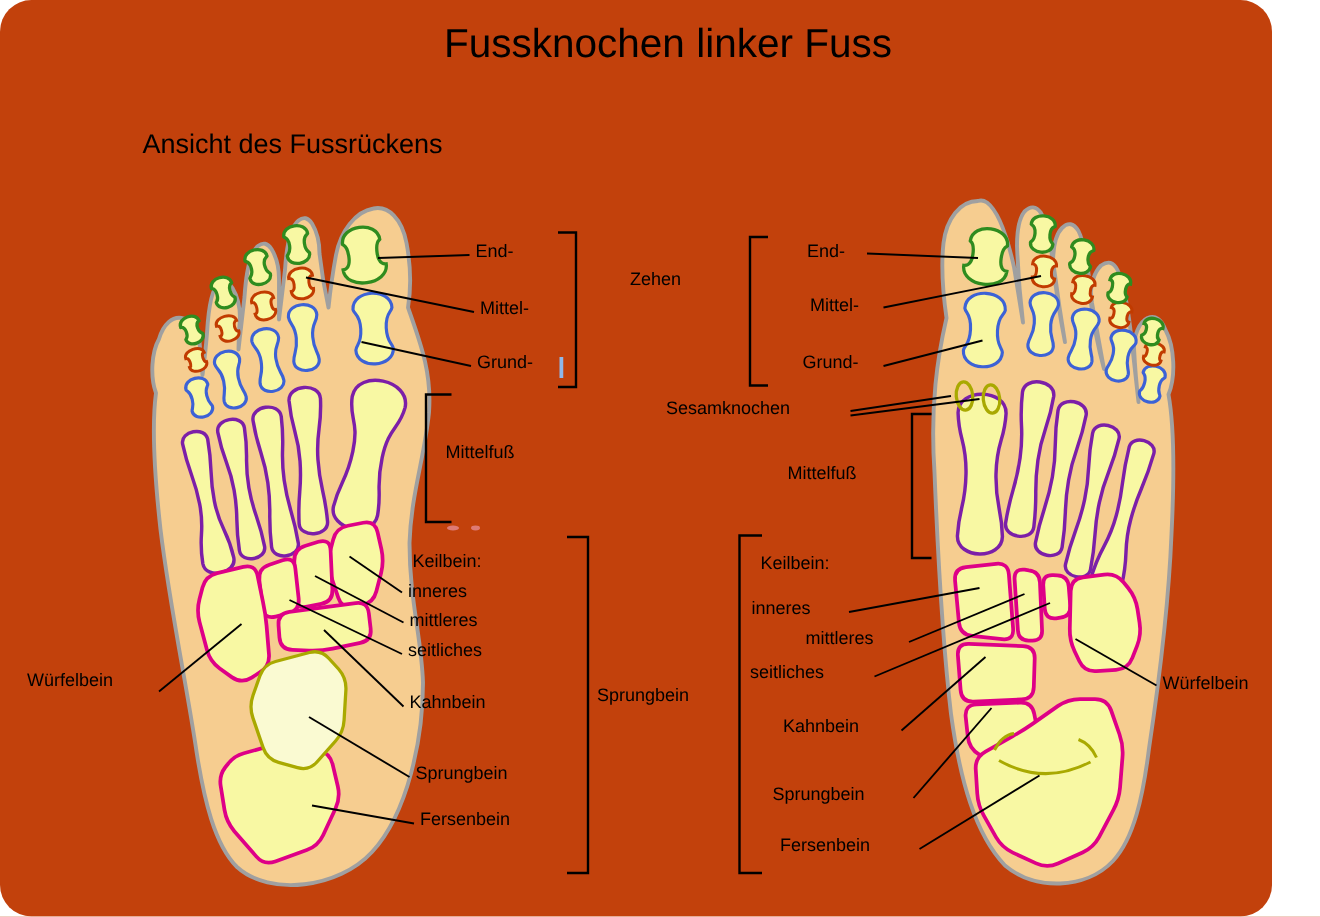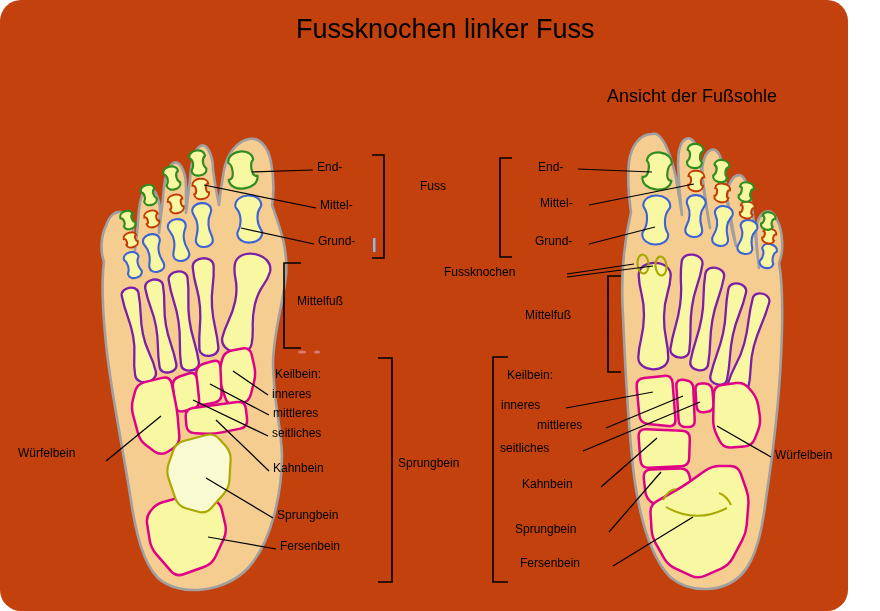--- a/index.html
+++ b/index.html
@@ -114,40 +114,40 @@
       </g>
       <g>
         <rect x="373" y="238" width="2.5" height="14" fill="#8FB8EA"></rect>
         <ellipse cx="302" cy="352" rx="4" ry="1.6" fill="#F5A9CB" opacity="0.55"></ellipse>
         <ellipse cx="317" cy="352" rx="3" ry="1.6" fill="#F5A9CB" opacity="0.55"></ellipse>
       </g>
     </svg>
 
   <div class="title" style="left:296px;top:15px">Fussknochen linker Fuss</div>
 
+  <div class="subtitle" style="left:95px;top:87px">Ansicht des Fussrückens</div>
   <div class="lbl" style="left:317px;top:161px">End-</div>
   <div class="lbl" style="left:320px;top:199px">Mittel-</div>
   <div class="lbl" style="left:318px;top:235px">Grund-</div>
-  <div class="lbl" style="left:420px;top:180px">Fuss</div>
+  <div class="lbl" style="left:420px;top:180px">Zehen</div>
   <div class="lbl" style="left:297px;top:295px">Mittelfuß</div>
   <div class="lbl" style="left:275px;top:368px">Keilbein:</div>
   <div class="lbl" style="left:272px;top:388px">inneres</div>
   <div class="lbl" style="left:273px;top:407px">mittleres</div>
   <div class="lbl" style="left:272px;top:427px">seitliches</div>
   <div class="lbl" style="left:273px;top:462px">Kahnbein</div>
   <div class="lbl" style="left:277px;top:509px">Sprungbein</div>
   <div class="lbl" style="left:280px;top:540px">Fersenbein</div>
   <div class="lbl" style="left:18px;top:447px">Würfelbein</div>
   <div class="lbl" style="left:398px;top:457px">Sprungbein</div>
 
-  <div class="subtitle" style="left:607px;top:87px">Ansicht der Fußsohle</div>
   <div class="lbl" style="left:538px;top:161px">End-</div>
   <div class="lbl" style="left:540px;top:197px">Mittel-</div>
   <div class="lbl" style="left:535px;top:235px">Grund-</div>
-  <div class="lbl" style="left:444px;top:266px">Fussknochen</div>
+  <div class="lbl" style="left:444px;top:266px">Sesamknochen</div>
   <div class="lbl" style="left:525px;top:309px">Mittelfuß</div>
   <div class="lbl" style="left:507px;top:369px">Keilbein:</div>
   <div class="lbl" style="left:501px;top:399px">inneres</div>
   <div class="lbl" style="left:537px;top:419px">mittleres</div>
   <div class="lbl" style="left:500px;top:442px">seitliches</div>
   <div class="lbl" style="left:522px;top:478px">Kahnbein</div>
   <div class="lbl" style="left:515px;top:523px">Sprungbein</div>
   <div class="lbl" style="left:520px;top:557px">Fersenbein</div>
   <div class="lbl" style="left:775px;top:449px">Würfelbein</div>
 </div>

